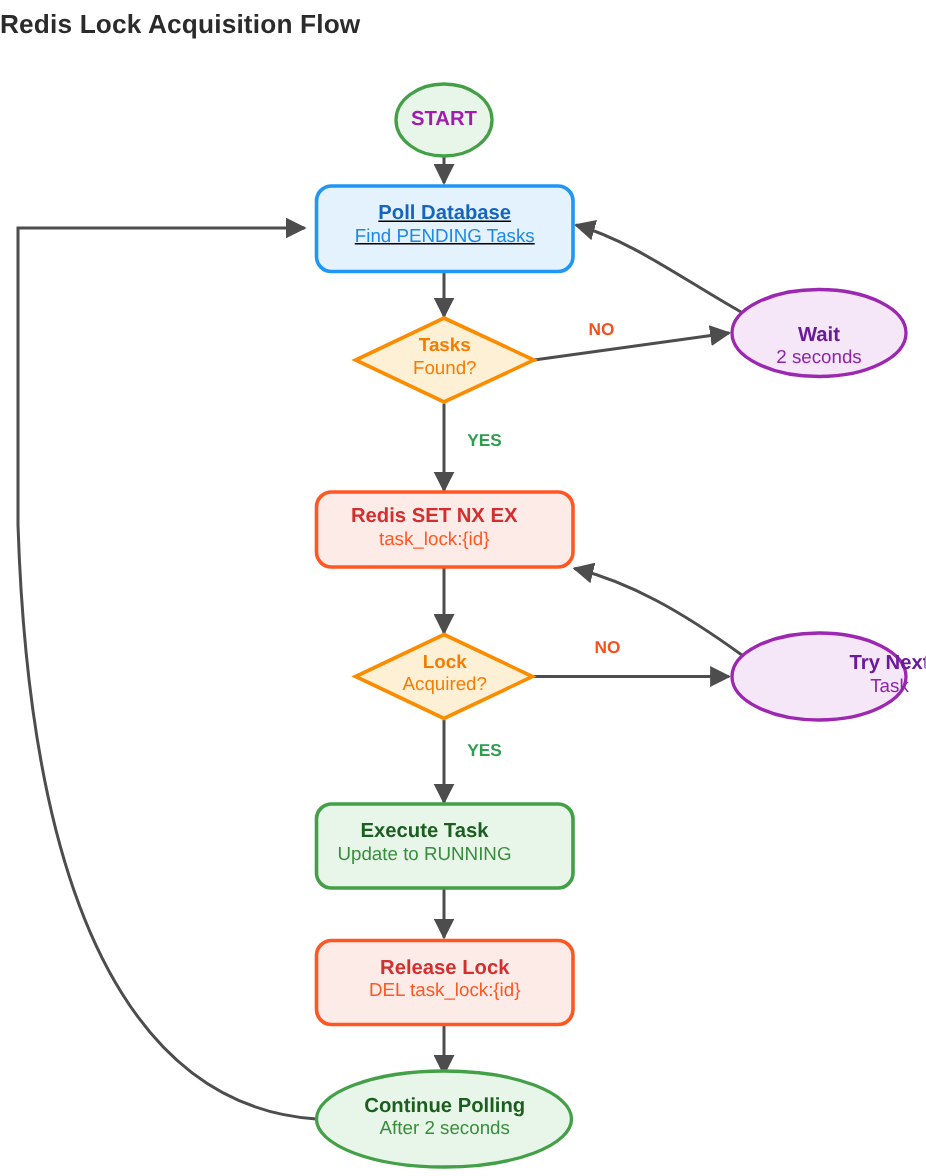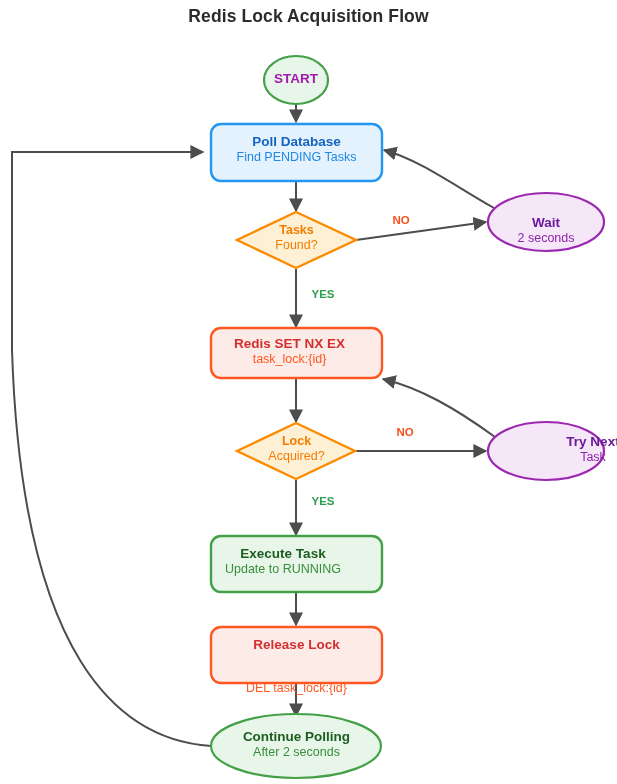--- a/index.html
+++ b/index.html
@@ -18,21 +18,21 @@
     position: absolute;
     left: 0; top: 0;
     width: 617px;
     height: 784px;
   }
   .diagram-title {
     position: absolute;
     left: 0;
     top: 6px;
     width: 617px;
-    text-align: center;
+    text-align: left;
     font-size: 17.5px;
     font-weight: bold;
     color: #2b2b2b;
     letter-spacing: 0.1px;
   }
   
   .node-label {
     position: absolute;
     text-align: center;
     line-height: 1.22;
@@ -111,21 +111,21 @@
 
   <rect x="211" y="627" width="171" height="56" rx="10" ry="10" fill="#fdebe8" stroke="#ff5722" stroke-width="2.4"></rect>
 
   <ellipse cx="296" cy="746" rx="85" ry="32" fill="#e8f5e9" stroke="#43a047" stroke-width="2.2"></ellipse>
 </svg>
 
 <div class="node-label" style="left:236px; top:71px; width:120px; color:#a21caf;">
   <span class="t1">START</span>
 </div>
 
-<div class="node-label" style="left:211px; top:134px; width:171px;">
+<div class="node-label" style="left:211px; top:134px; width:171px;text-decoration:underline;">
   <span class="t1" style="color:#1565c0;">Poll Database</span>
   <span class="t2" style="color:#1e88e5;">Find PENDING Tasks</span>
 </div>
 
 <div class="node-label" style="left:237px; top:223px; width:119px;">
   <span class="t1" style="color:#f57c00; font-size:12.5px;">Tasks</span>
   <span class="t2" style="color:#f57c00;">Found?</span>
 </div>
 
 <div class="node-label" style="left:488px; top:205px; width:116px;">
@@ -148,21 +148,21 @@
   <span class="t2" style="color:#8e24aa;">Task</span>
 </div>
 
 <div class="node-label" style="left:211px; top:546px; width:144px;">
   <span class="t1" style="color:#1b5e20;">Execute Task</span>
   <span class="t2" style="color:#388e3c;">Update to RUNNING</span>
 </div>
 
 <div class="node-label" style="left:211px; top:637px; width:171px;">
   <span class="t1" style="color:#d32f2f;">Release Lock</span>
-  <span class="t2" style="color:#ff5722;margin-top:28px;">DEL task_lock:{id}</span>
+  <span class="t2" style="color:#ff5722;">DEL task_lock:{id}</span>
 </div>
 
 <div class="node-label" style="left:211px; top:729px; width:171px;">
   <span class="t1" style="color:#1b5e20;">Continue Polling</span>
   <span class="t2" style="color:#388e3c;">After 2 seconds</span>
 </div>
 
 <div class="edge-label" style="left:381px; top:214px; width:40px; color:#f4511e;">NO</div>
 
 <div class="edge-label" style="left:303px; top:288px; width:40px; color:#2e9e4f;">YES</div>

